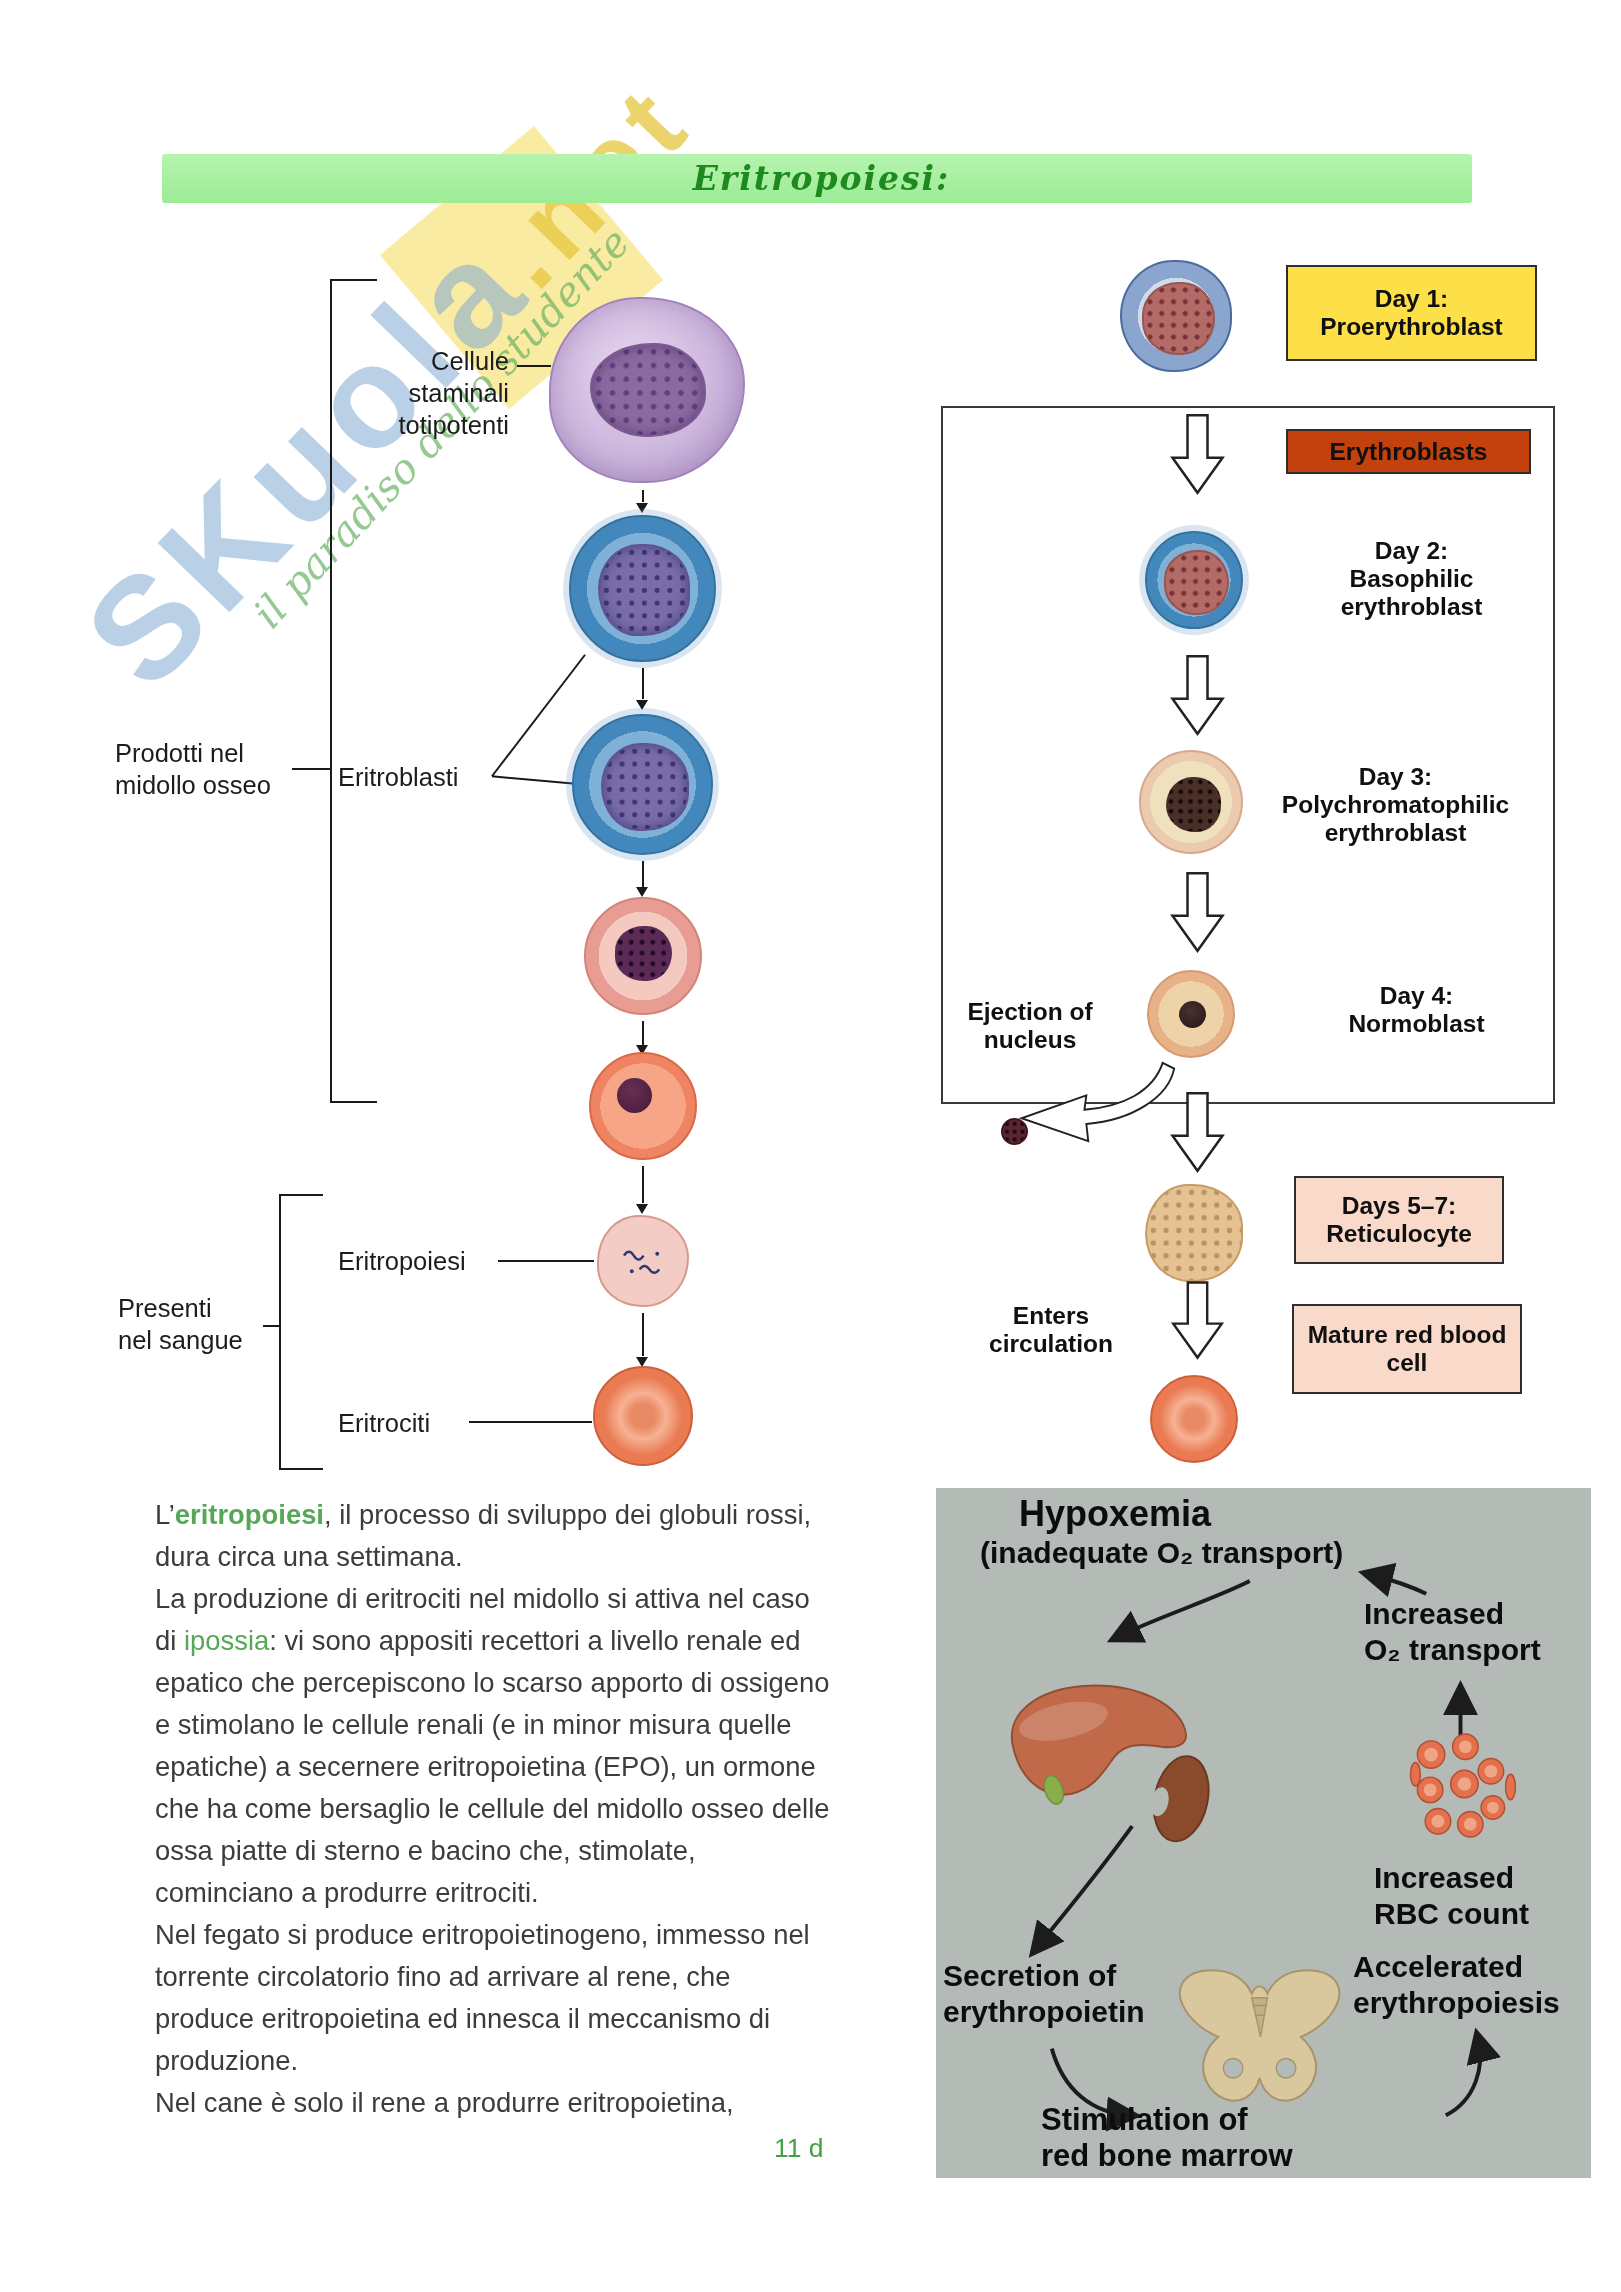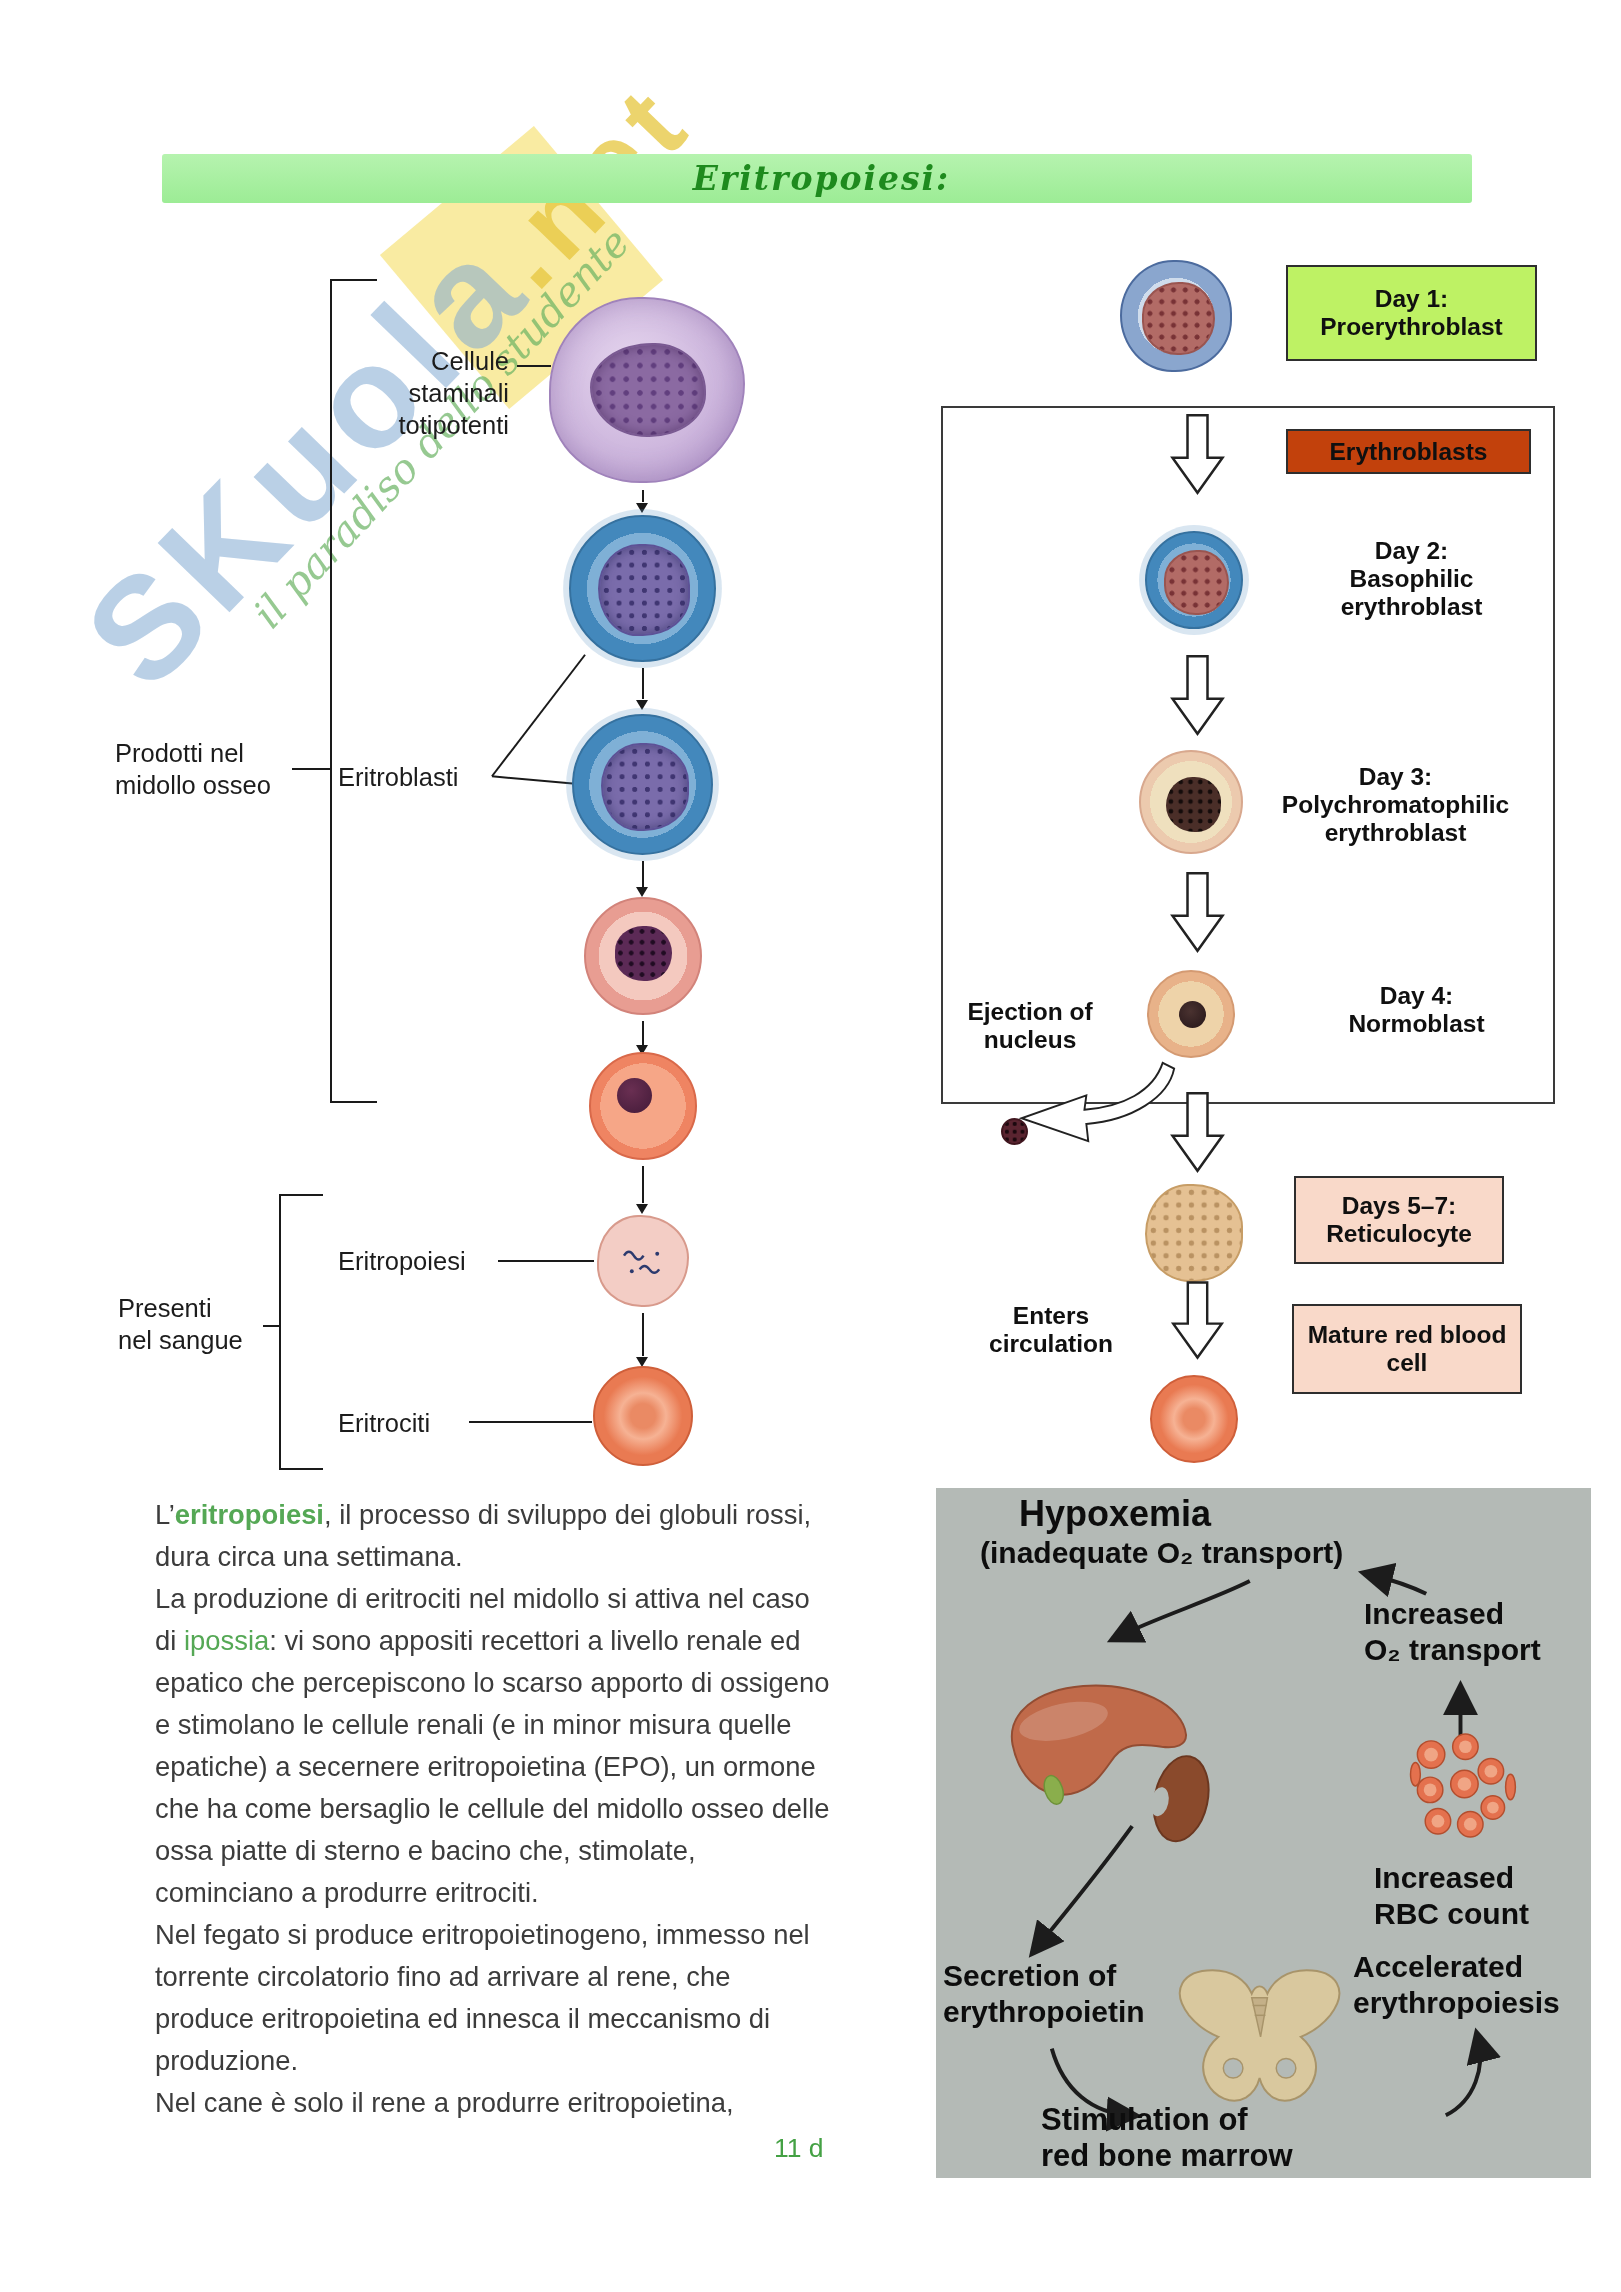--- a/index.html
+++ b/index.html
@@ -83,21 +83,21 @@
   .cell-retic2 { background-color:#e5c193; background-image:radial-gradient(rgba(150,108,58,.55) 2.4px, transparent 3.1px);
                  background-size:12.7px 12.7px; border:2px solid #c79d66;
                  border-radius:46% 54% 52% 48% / 54% 46% 48% 52%; }
 
   .nuc-ejected { position:absolute; border-radius:50%; background-color:#5a2430;
                  background-image:radial-gradient(rgba(20,5,10,.9) 1.8px, transparent 2.4px);
                  background-size:7.8px 7.8px; border:2px solid #40161f; }
 
   
   .rect-frame { position:absolute; border:2px solid #3a3a3a; }
-  .box-blue { background:#bef264; }
+  .box-blue { background:#fde047; }
   .box-gray { background:#c2410c; }
   .box-pink { background:#f9d9c9; }
 
   
   .prose { position:absolute; left:155px; top:1494px; width:681px; font-size:27.4px; line-height:42px;
            color:#3c3c3c; white-space:pre-line; }
   .kw-bold-green { color:#55a855; font-weight:bold; }
   .kw-green { color:#55a855; }
   .page-num { position:absolute; left:774px; top:2133px; font-size:26.5px; color:#44a144; }
 

